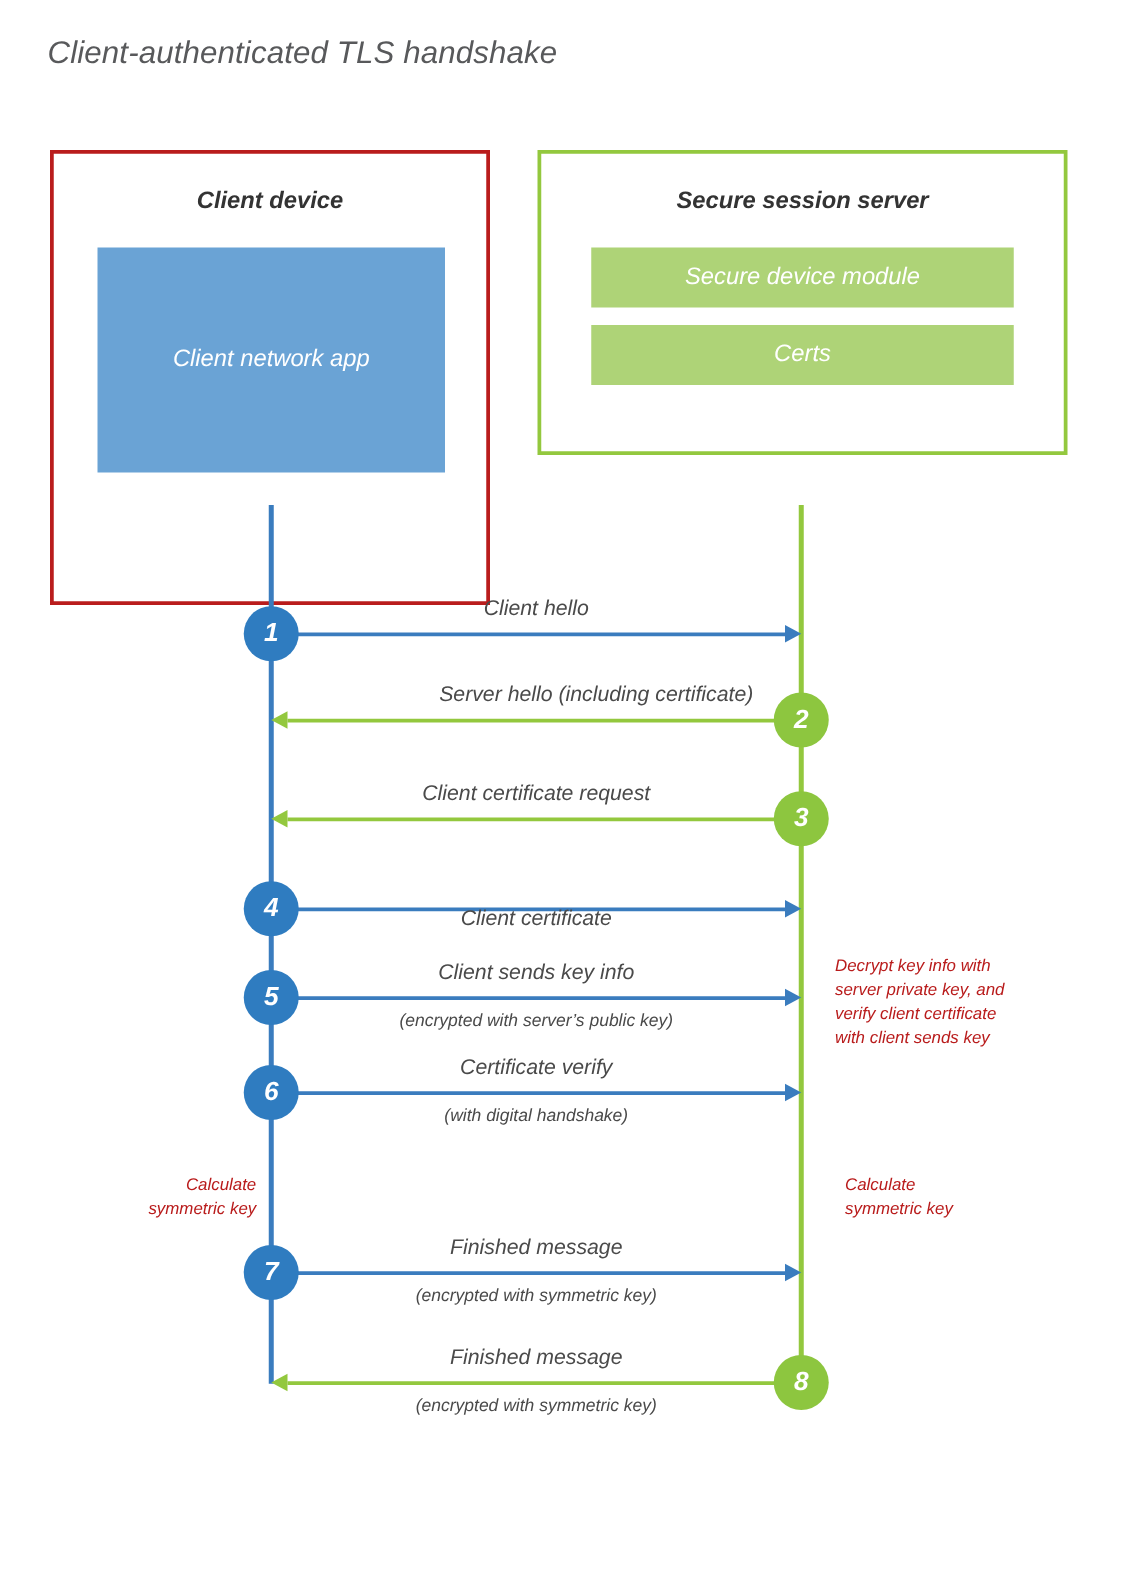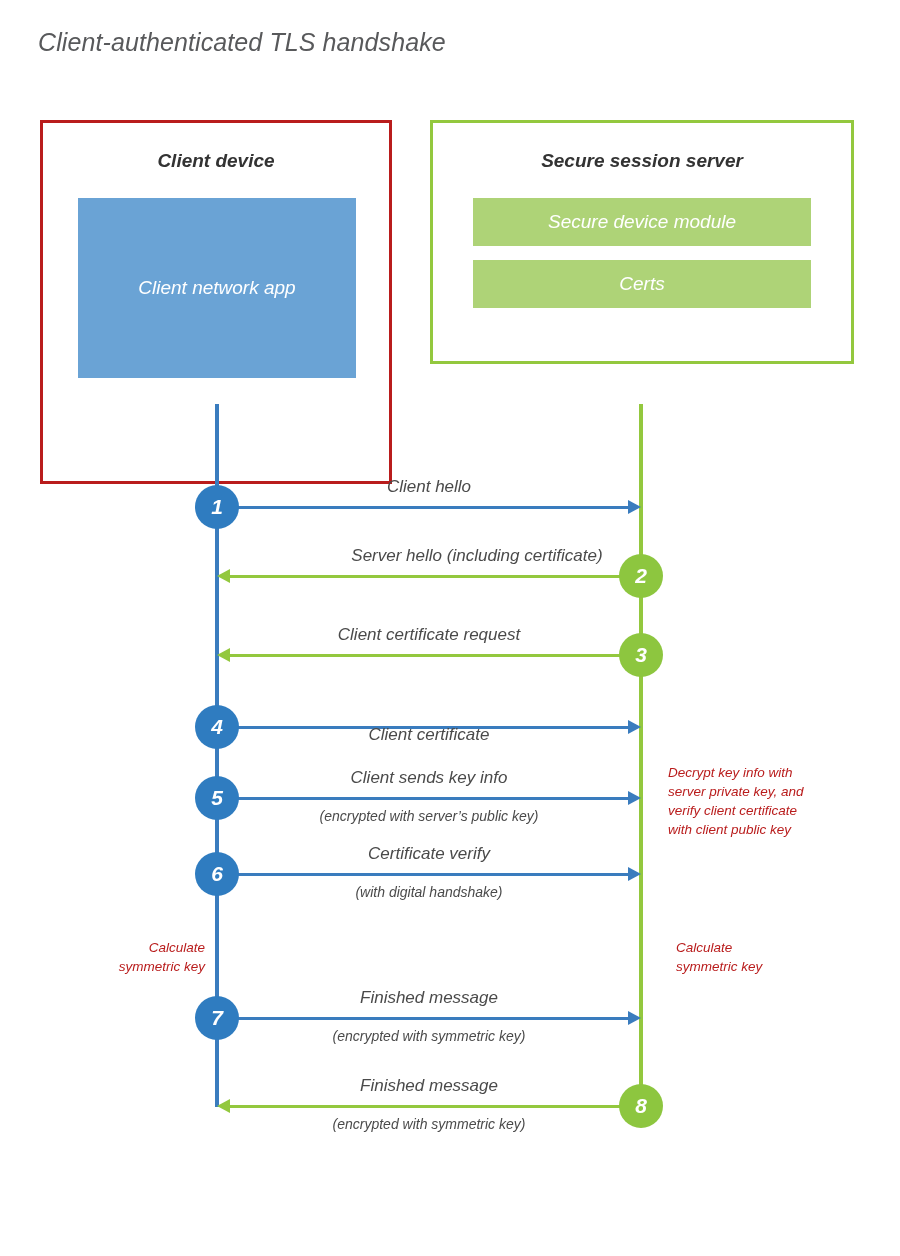--- a/index.html
+++ b/index.html
@@ -271,21 +271,21 @@
     <div class="arrow-head left green" style="left:0;"></div>
     <div class="msg-label above" style="left:212px;">Finished message</div>
     <div class="msg-sublabel" style="left:212px;">(encrypted with symmetric key)</div>
   </div>
   <div class="step-badge green" style="left:641px; top:1106px;">8</div>
 
   <div class="side-note left-al" style="left:668px; top:763px; width:190px;">
     <div>Decrypt key info with</div>
     <div>server private key, and</div>
     <div>verify client certificate</div>
-    <div>with client public key</div>
+    <div>with client sends key</div>
   </div>
 
   <div class="side-note right-al" style="left:20px; top:938px; width:185px;">
     <div>Calculate</div>
     <div>symmetric key</div>
   </div>
 
   <div class="side-note left-al" style="left:676px; top:938px; width:190px;">
     <div>Calculate</div>
     <div>symmetric key</div>

